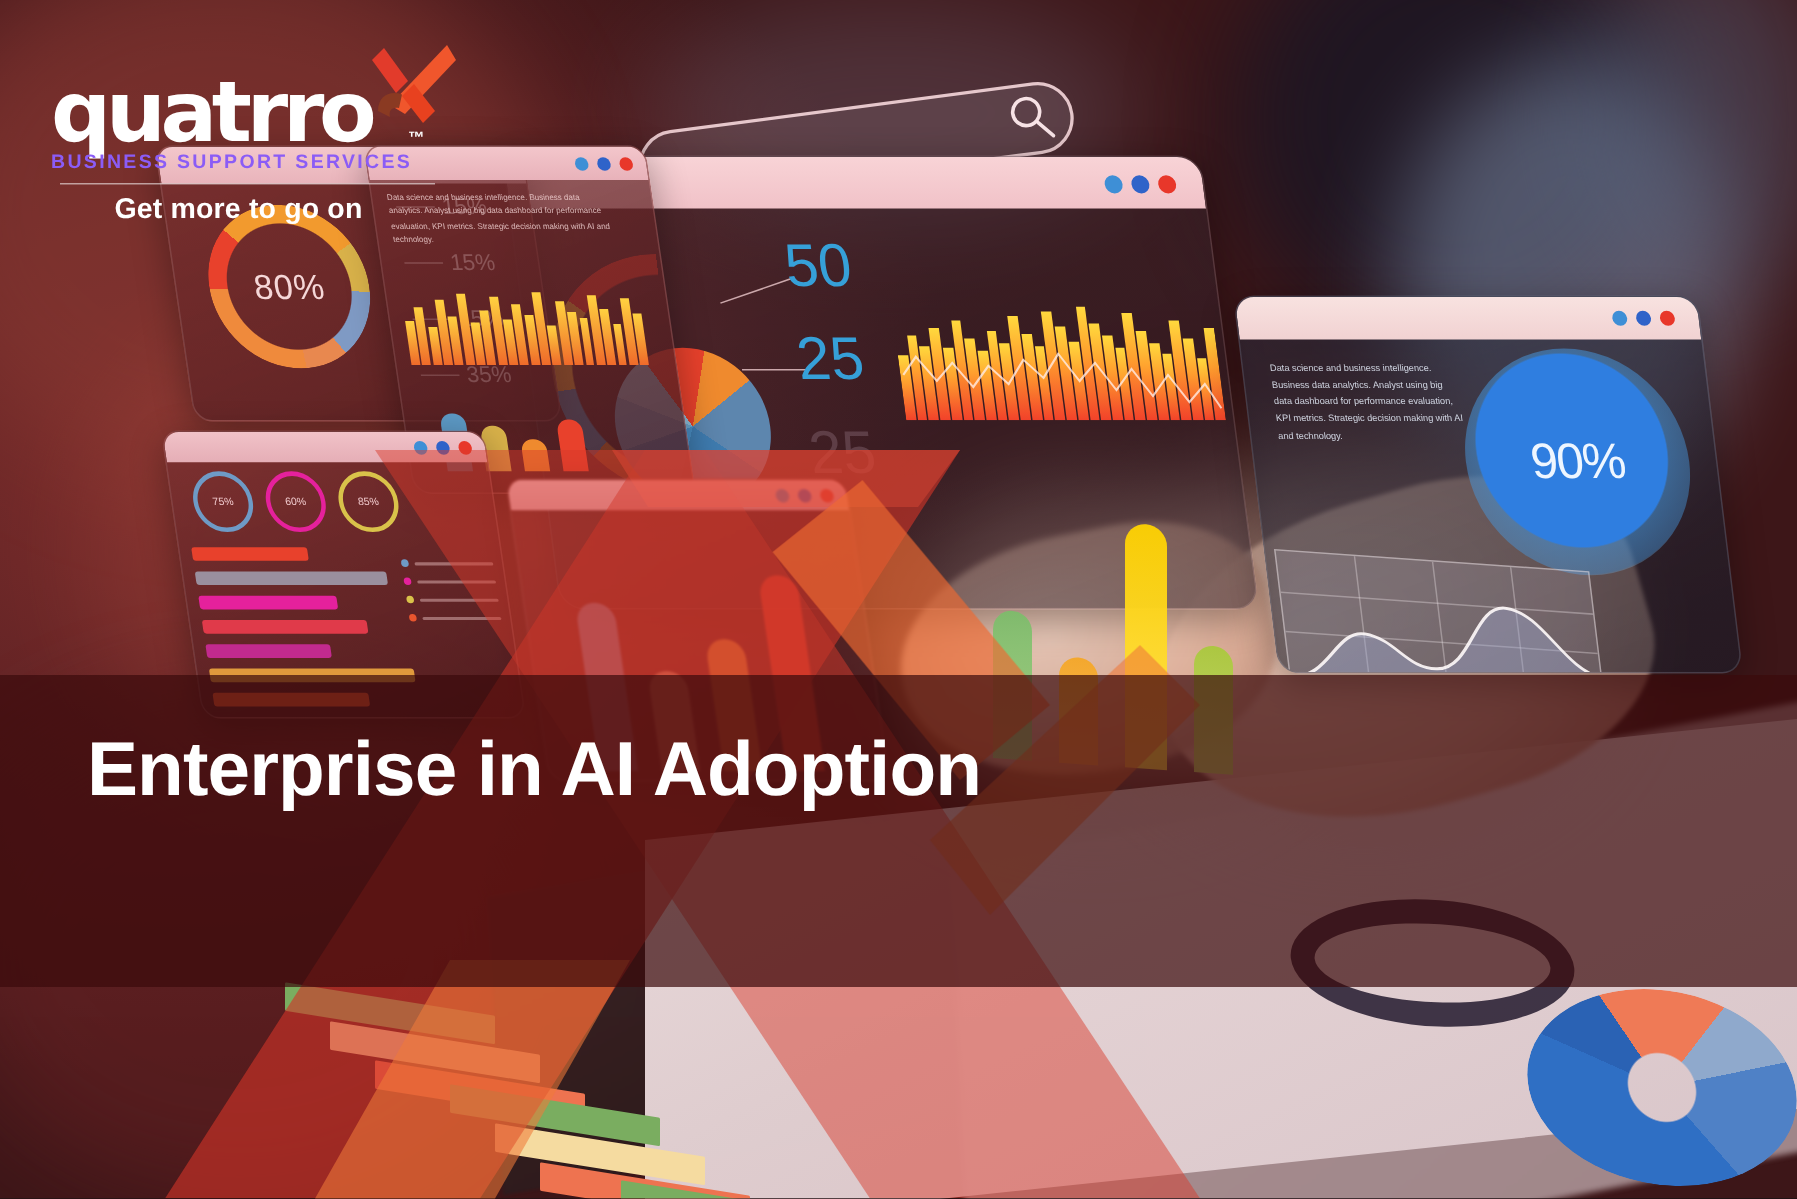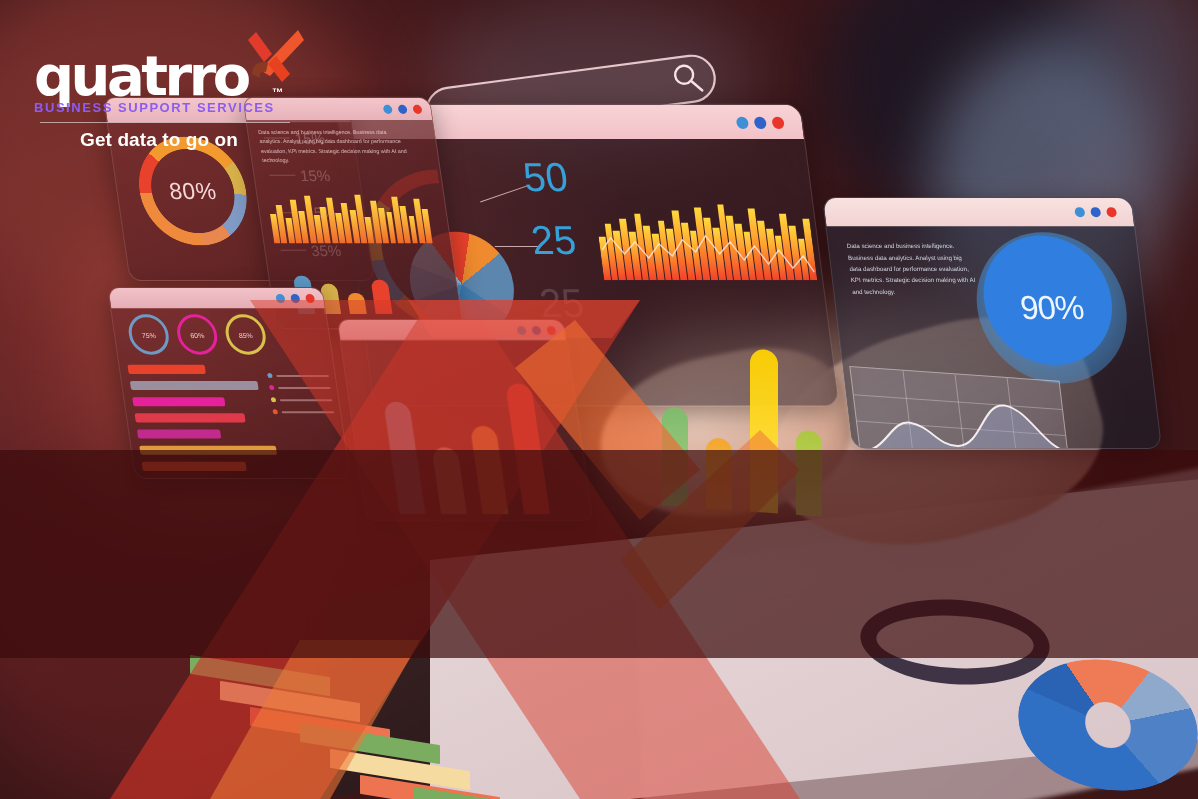--- a/index.html
+++ b/index.html
@@ -533,27 +533,28 @@
     <g opacity="0.82">
       <polygon points="575,320 700,470 640,520 515,368" fill="#ee6a33" opacity="0.82"></polygon>
       <polygon points="620,560 760,430 800,470 660,610" fill="#ef7a3a" opacity="0.72"></polygon>
       <polygon points="300,640 420,640 330,799 210,799" fill="#ef7a3a" opacity="0.70"></polygon>
     </g>
   </svg>
 
   <div class="band" style="z-index:9;"></div>
 
   <div class="headline" style="z-index:10;">
+    <span class="l2">Enterprise in AI Adoption</span>
   </div>
 
   <div class="logo" style="z-index:11;">
     <div class="wordmark">quatrro</div>
     <div class="subword">BUSINESS SUPPORT SERVICES</div>
     <div class="rule"></div>
-    <div class="tagline">Get data to go on</div>
+    <div class="tagline">Get more to go on</div>
   </div>
   <svg class="xlogo" viewBox="0 0 62 60" style="z-index:12;">
     <path d="M10,2 L26,24 L18,32 L2,10 Z" fill="#e23b2b"></path>
     <path d="M52,0 L58,10 L24,46 L14,40 Z" fill="#f0562c"></path>
     <path d="M30,26 L44,44 L36,52 L22,34 Z" fill="#e8411f"></path>
     <path d="M6,44 C6,34 14,30 22,33 L20,42 C15,41 13,44 14,48 Z" fill="#8a3a22"></path>
   </svg>
   <div class="tm" style="z-index:12;">™</div>
 
 </div>

